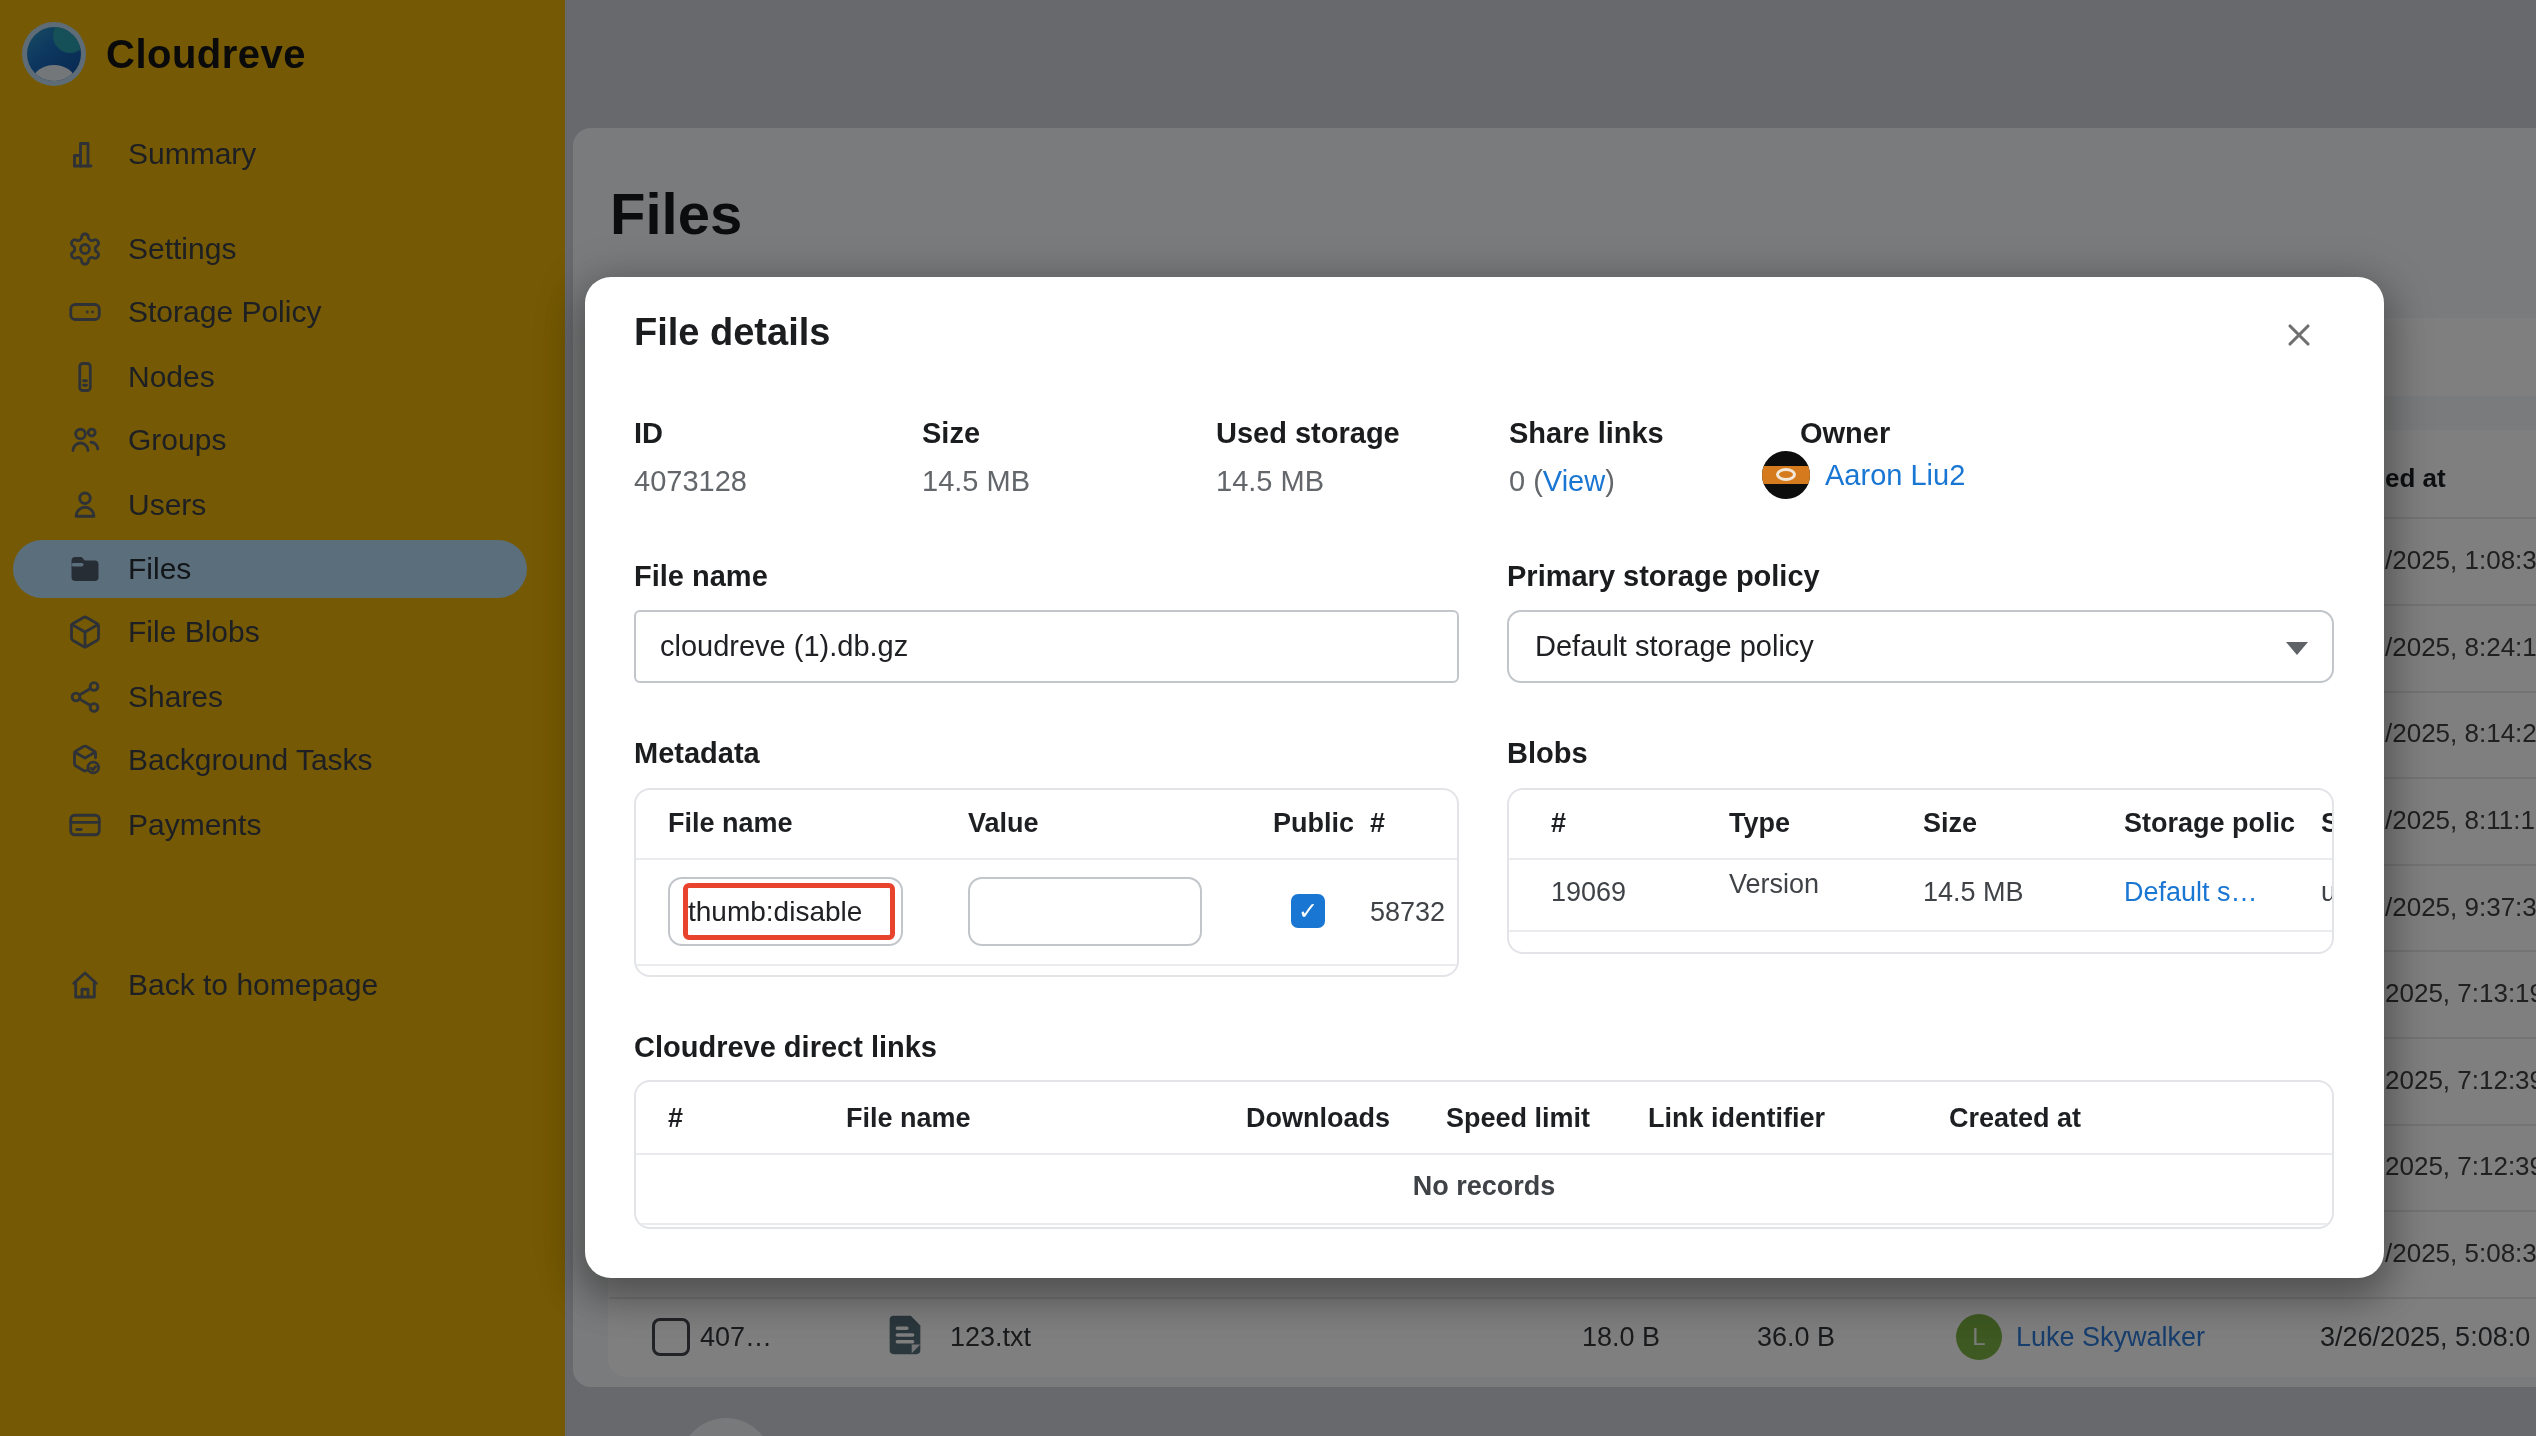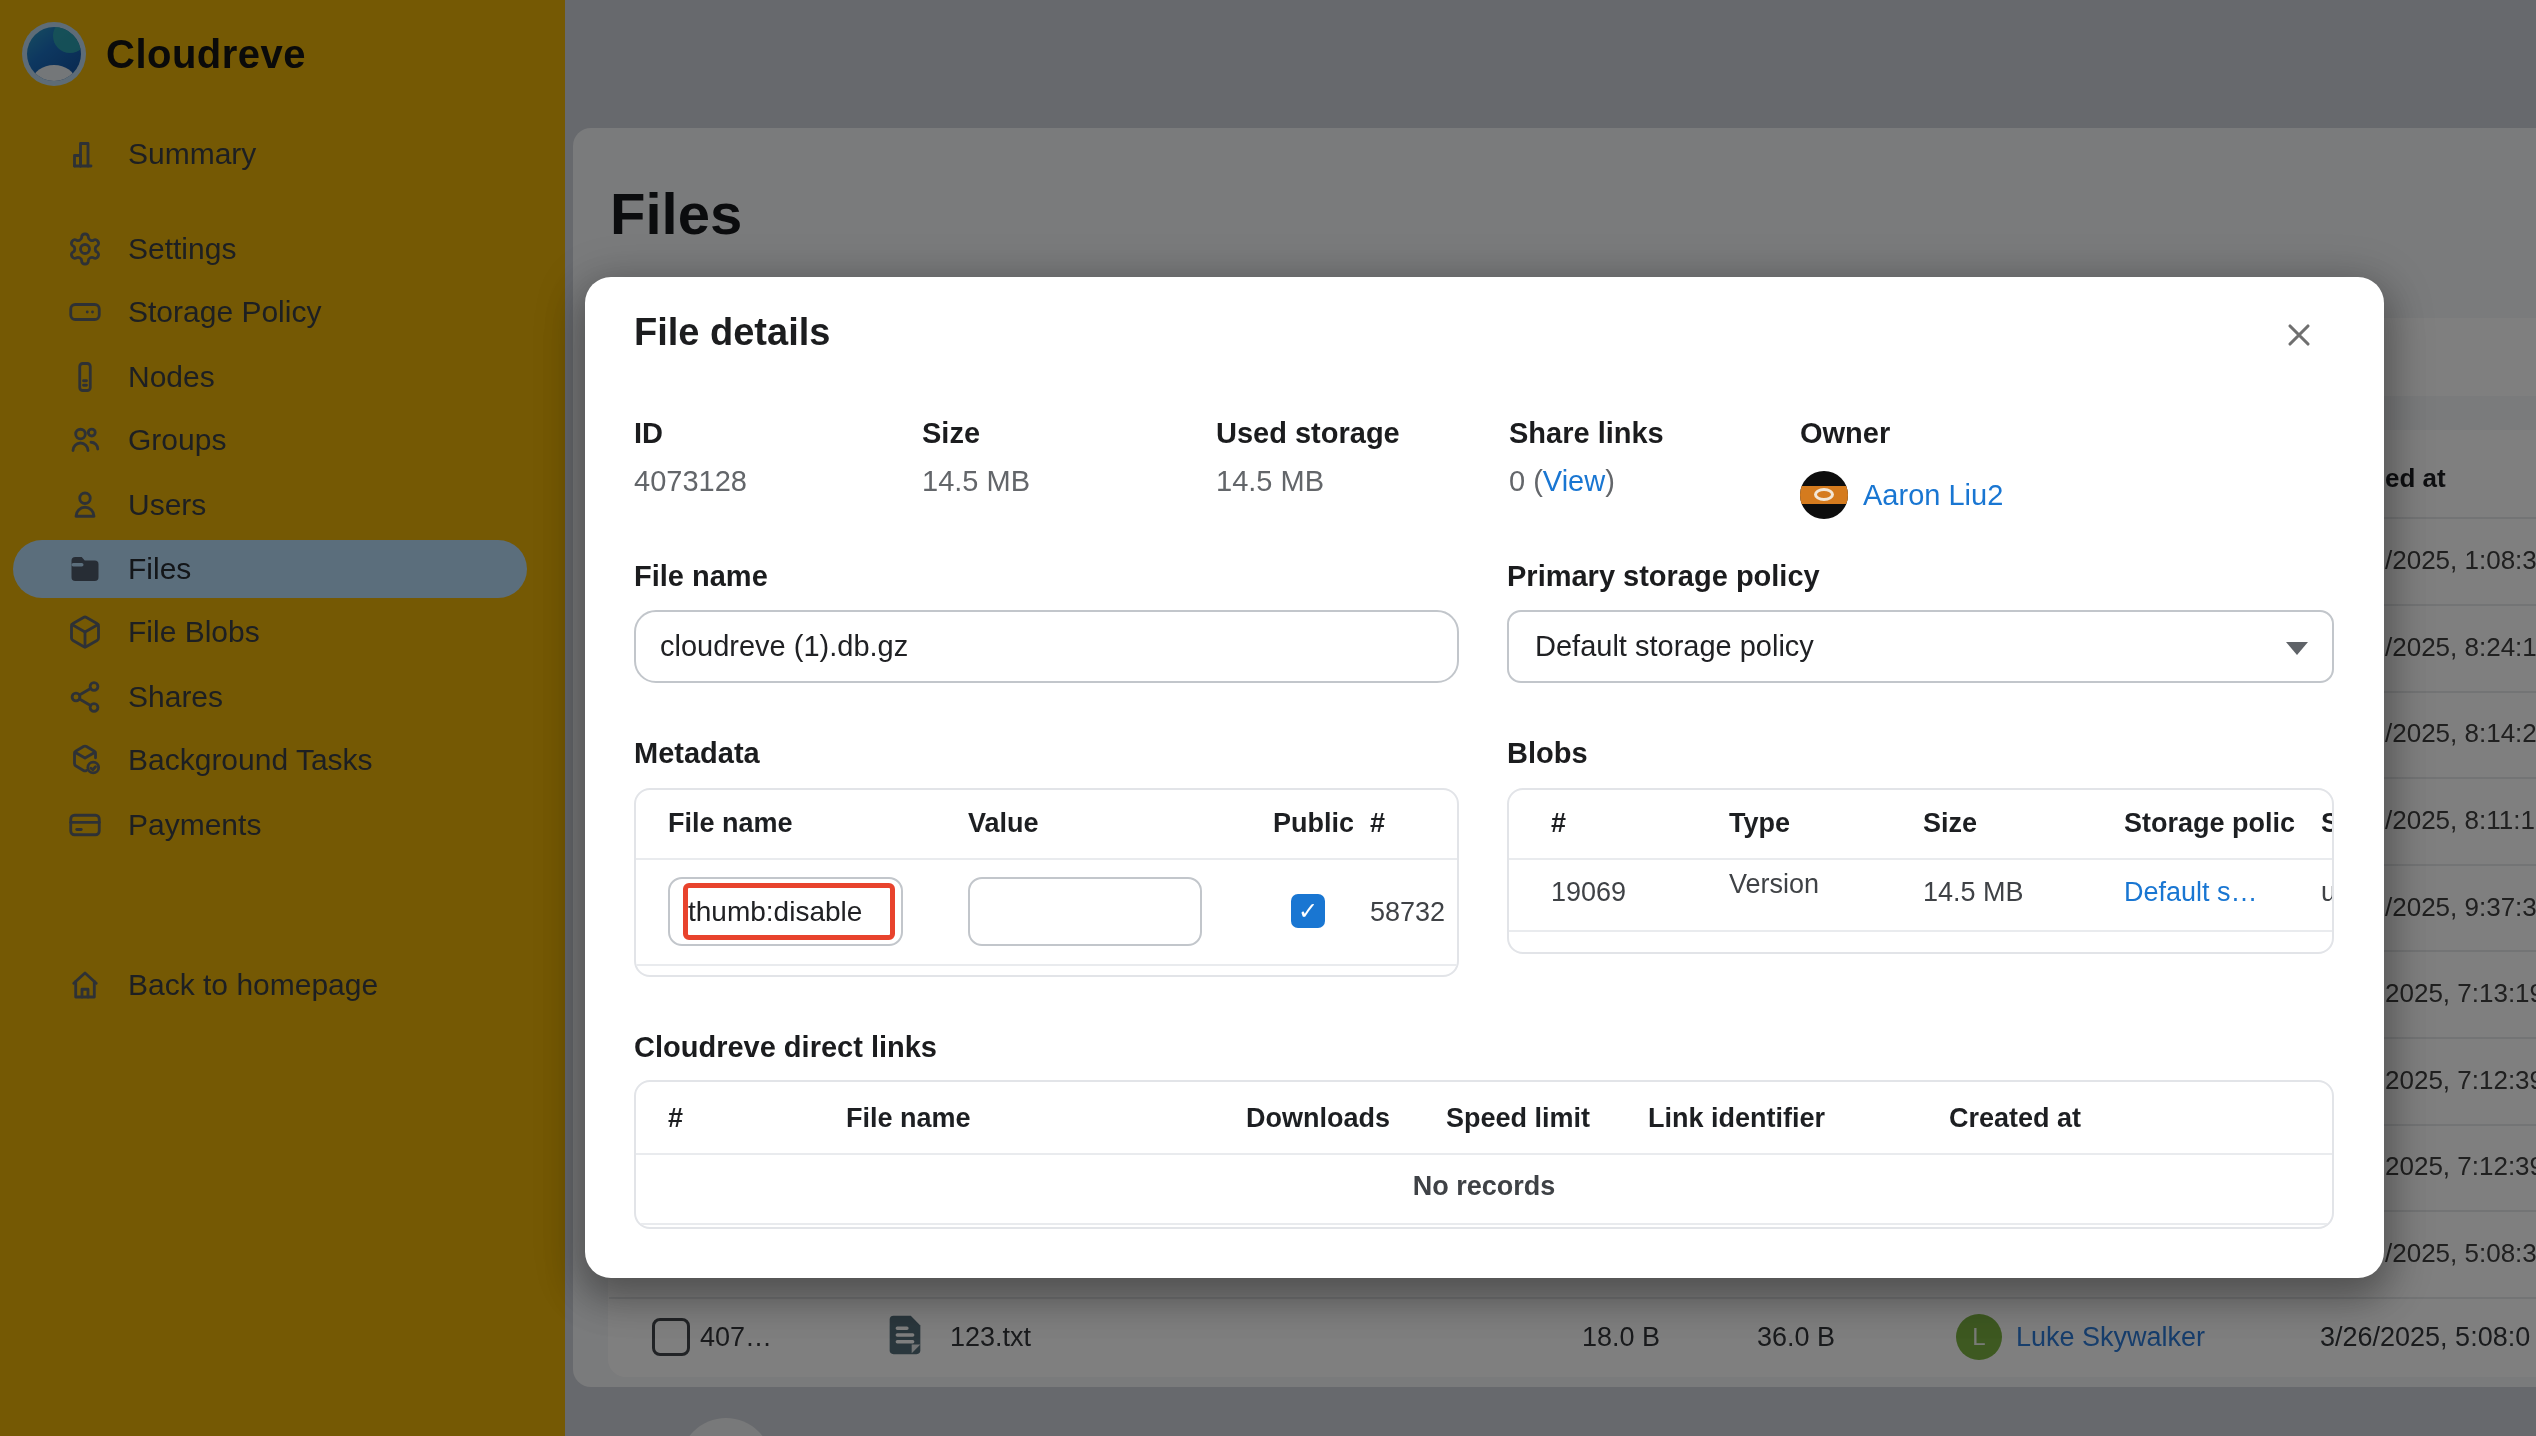--- a/index.html
+++ b/index.html
@@ -41,28 +41,28 @@
   
   .backdrop { position:absolute; inset:0; background:rgba(0,0,0,0.5); z-index:50; }
 
   
   .modal { position:absolute; left:585px; top:277px; width:1799px; height:1001px; background:#ffffff; border-radius:26px; z-index:100;
     box-shadow:0 18px 38px 3px rgba(0,0,0,.24), 0 9px 46px 8px rgba(0,0,0,.18); }
   .modal-title { position:absolute; left:49px; top:34px; font-size:38px; font-weight:600; color:#1c1d1f; }
   .close-btn { position:absolute; left:1694px; top:38px; width:40px; height:40px; cursor:pointer; display:flex; align-items:center; justify-content:center; }
   .info-label { position:absolute; top:140px; font-size:29px; font-weight:700; color:#1b1c1e; white-space:nowrap;text-align:right; }
   .info-value { position:absolute; top:188px; font-size:29px; color:#63666a; white-space:nowrap; }
-  .owner-wrap { position:absolute; left:1215px; top:174px; display:flex; align-items:center;margin-top:20px; }
+  .owner-wrap { position:absolute; left:1177px; top:174px; display:flex; align-items:center; }
   .avatar-owner { width:48px; height:48px; border-radius:50%; background:#0d0d0d; position:relative; overflow:hidden; flex:0 0 48px; }
   .avatar-owner .band { position:absolute; left:0; right:0; top:15px; height:18px; background:#d57b1e; }
   .avatar-owner .emblem { position:absolute; left:14px; top:17px; width:20px; height:13px; border:3px solid #f3e7d7; border-radius:50%; }
   .owner-name { margin-left:15px; font-size:29px; }
   a.mlink { color:#1976d2; text-decoration:none; cursor:pointer; }
   .section-label { position:absolute; font-size:29px; font-weight:700; color:#1b1c1e; }
-  .text-input { position:absolute; border:2px solid #c2c6cb; border-radius:22px; background:#fff; font-size:29px; color:#202124;
+  .text-input { position:absolute; border:2px solid #c2c6cb; border-radius:6px; background:#fff; font-size:29px; color:#202124;
     font-family:"Liberation Sans","DejaVu Sans",sans-serif; padding:4px 24px; outline:none; }
   .select-box { position:absolute; border:2px solid #c2c6cb; border-radius:14px; background:#fff; display:flex; align-items:center; cursor:pointer; }
   .select-box .sel-text { margin-left:26px; font-size:29px; color:#202124; }
   .caret { position:absolute; right:24px; top:50%; margin-top:-5px; width:0; height:0;
     border-left:11px solid transparent; border-right:11px solid transparent; border-top:13px solid #5f6368; }
   .card { position:absolute; border:2px solid #e2e4e8; border-radius:16px; background:#fff; overflow:hidden; }
   .th { position:absolute; font-size:27px; font-weight:700; color:#1d1f22; white-space:nowrap; overflow:hidden; }
   .td { position:absolute; font-size:27px; color:#3f4246; white-space:nowrap; }
   .card-line { position:absolute; left:0; right:0; height:2px; background:#e9ebee; }
   .meta-input { position:absolute; border:2px solid #c2c6cb; border-radius:14px; background:#fff; font-size:28px; color:#202124;

